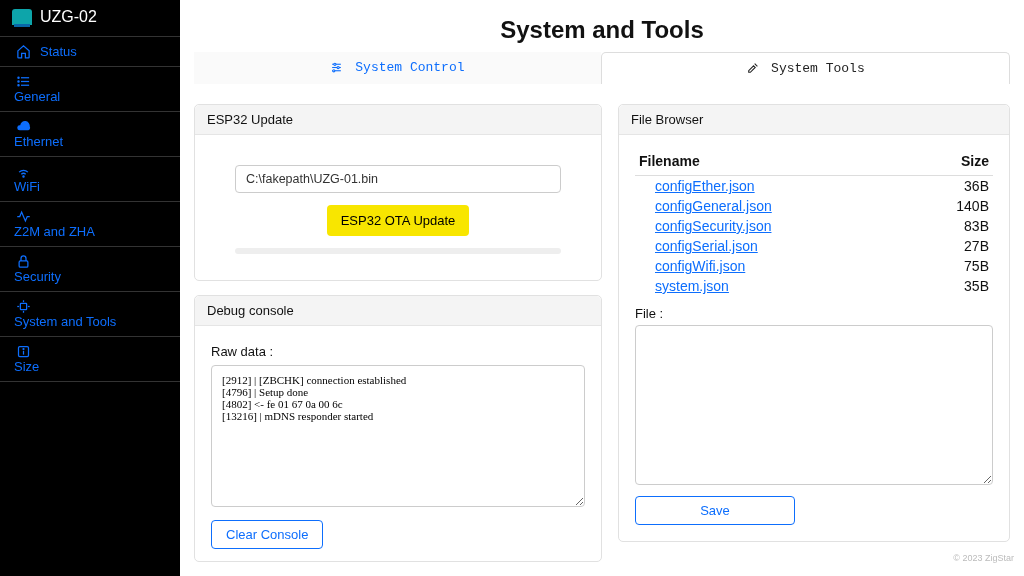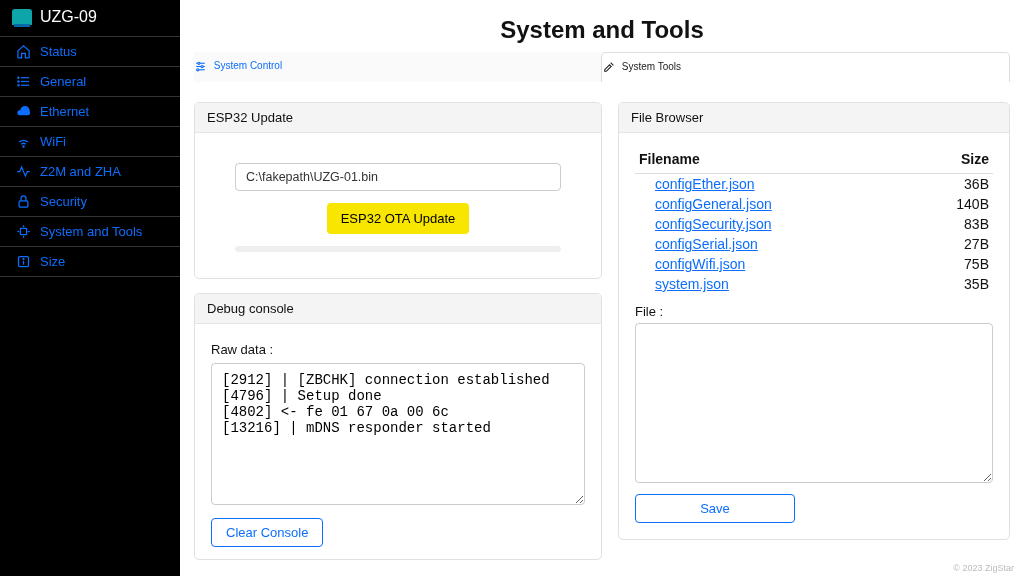--- a/index.html
+++ b/index.html
@@ -4,69 +4,69 @@
 <style>
 * { box-sizing: border-box; margin: 0; padding: 0; }
 body { font-family: "Segoe UI", Arial, sans-serif; font-size: 13px; color: #111; background: #fff; width: 1024px; height: 576px; overflow: hidden; }
 
 .sidebar { position: fixed; left: 0; top: 0; width: 180px; height: 576px; background: #000; color: #0d6efd; }
 .brand { display: flex; align-items: center; padding: 8px 12px; font-size: 16px; color: #fff; border-bottom: 0px solid #222; }
 .brand-icon { width: 20px; height: 16px; background: #0da5aa; border-radius: 3px 3px 0 0; margin-right: 8px; position: relative; }
 .brand-icon::after { content: ""; position: absolute; bottom: -2px; left: 2px; right: 2px; height: 3px; background: #0867a8; }
 .nav { list-style: none; margin-top: 2px; }
 .nav li { display: flex; align-items: flex-start; padding: 7px 14px; border-top: 1px solid #333; border-bottom: 1px solid #333; cursor: pointer; }
-.nav li + li { border-top: none; }
+.nav li + li { border-top: none; flex-direction: column; }
 .nav .icon { width: 18px; display: inline-flex; justify-content: center; margin-right: 8px; color: #0d6efd; }
 .nav li span.label { color: #0d6efd; font-size: 13px; }
 
 .main { margin-left: 180px; padding: 0; position: relative; height: 576px; }
 .page-title { text-align: center; font-size: 24px; font-weight: 700; padding: 16px 0 8px; }
 .tabs { display: flex; margin: 0 14px; }
-.tab { flex: 1; padding: 8px 0; border: 1px solid #ddd; border-bottom: none; background: #fafafa; color: #0d6efd; cursor: pointer; font-size: 10px; }
+.tab { flex: 1; text-align: center; padding: 8px 0; border: 1px solid #ddd; border-bottom: none; background: #fafafa; color: #0d6efd; cursor: pointer; font-size: 13px; font-family: Liberation Mono, monospace; }
 .tab.active { background: #fff; color: #222; border-top-left-radius: 5px; border-top-right-radius: 5px; }
 .tab:not(.active) { border-left: none; border-right: none; border-top: none; }
 .tab .t-icon { margin-right: 4px; color: inherit; }
 
 .content { display: flex; padding: 0 14px; }
 .panel { flex: 1; border: 1px solid #e1e1e1; border-radius: 5px; margin-top: 0; background: #fff; }
 .panel + .panel {}
 .panel-header { background: #f4f4f4; padding: 7px 12px; font-size: 13px; border-bottom: 1px solid #e5e5e5; border-radius: 5px 5px 0 0; }
 .panel-body { padding: 12px 16px; }
 
 .update-box { margin: 18px 24px 14px; }
 .file-input { display: block; width: 100%; border: 1px solid #ccc; border-radius: 4px; padding: 6px 10px; font-size: 12.5px; color: #333; }
 .btn-yellow { display: block; margin: 12px auto 0; background: #f8e600; border: none; padding: 8px 14px; border-radius: 4px; font-size: 13px; cursor: pointer; text-align: center; }
 .progress { height: 6px; background: #eee; border-radius: 3px; margin: 12px 0 4px; }
 
 .debug-panel { margin-top: 14px; }
 .raw-label { font-size: 13px; margin: 6px 0; }
-.textarea { width: 100%; border: 1px solid #ccc; border-radius: 4px; padding: 8px 10px; font-size: 14px; font-family: Liberation Mono, monospace; resize: both; height: 142px; }
+.textarea { width: 100%; border: 1px solid #ccc; border-radius: 4px; padding: 8px 10px; font-size: 11px; font-family: Liberation Serif, serif; resize: both; height: 142px; }
 .btn-outline { display: inline-block; margin-top: 10px; border: 1px solid #0d6efd; color: #0d6efd; background: #fff; padding: 6px 14px; border-radius: 4px; font-size: 13px; cursor: pointer; }
 .btn-save { display: block; width: 160px; margin: 8px 0 4px; }
 
 .filetable { width: 100%; border-collapse: collapse; font-size: 14px; }
 .filetable th { text-align: left; padding: 6px 4px; border-bottom: 1px solid #ddd; font-weight: 700; }
 .filetable th.size { text-align: right; }
 .filetable td { padding: 2px 4px 2px 20px; }
 .filetable td.size { text-align: right; padding-right: 4px; padding-left: 0; }
 .filetable a { color: #0d6efd; text-decoration: underline; cursor: pointer; }
 .file-label { font-size: 13px; margin: 10px 0 4px; }
 .file-area { width: 100%; height: 160px; border: 1px solid #ccc; border-radius: 4px; padding: 6px; font-size: 12.5px; resize: both; }
 
-.footer { position: absolute; bottom: 3px; right: 10px; font-size: 9px; color: #bbb; }
+.footer { position: absolute; bottom: 13px; right: 10px; font-size: 9px; color: #bbb; }
 
 svg { vertical-align: middle; }
 </style>
 </head>
 <body>
 
 <div class="sidebar">
   <div class="brand">
     <span class="brand-icon"></span>
-    <span>UZG-09</span>
+    <span>UZG-02</span>
   </div>
   <ul class="nav">
     <li>
       <span class="icon">
           <svg width="15" height="15" viewBox="0 0 24 24" fill="none" stroke="currentColor" stroke-width="2">
             <path d="M3 11l9-8 9 8v10a1 1 0 0 1-1 1h-5v-7h-6v7H4a1 1 0 0 1-1-1z"></path>
           </svg>
         </span>
       <span class="label">Status</span>
     </li>

